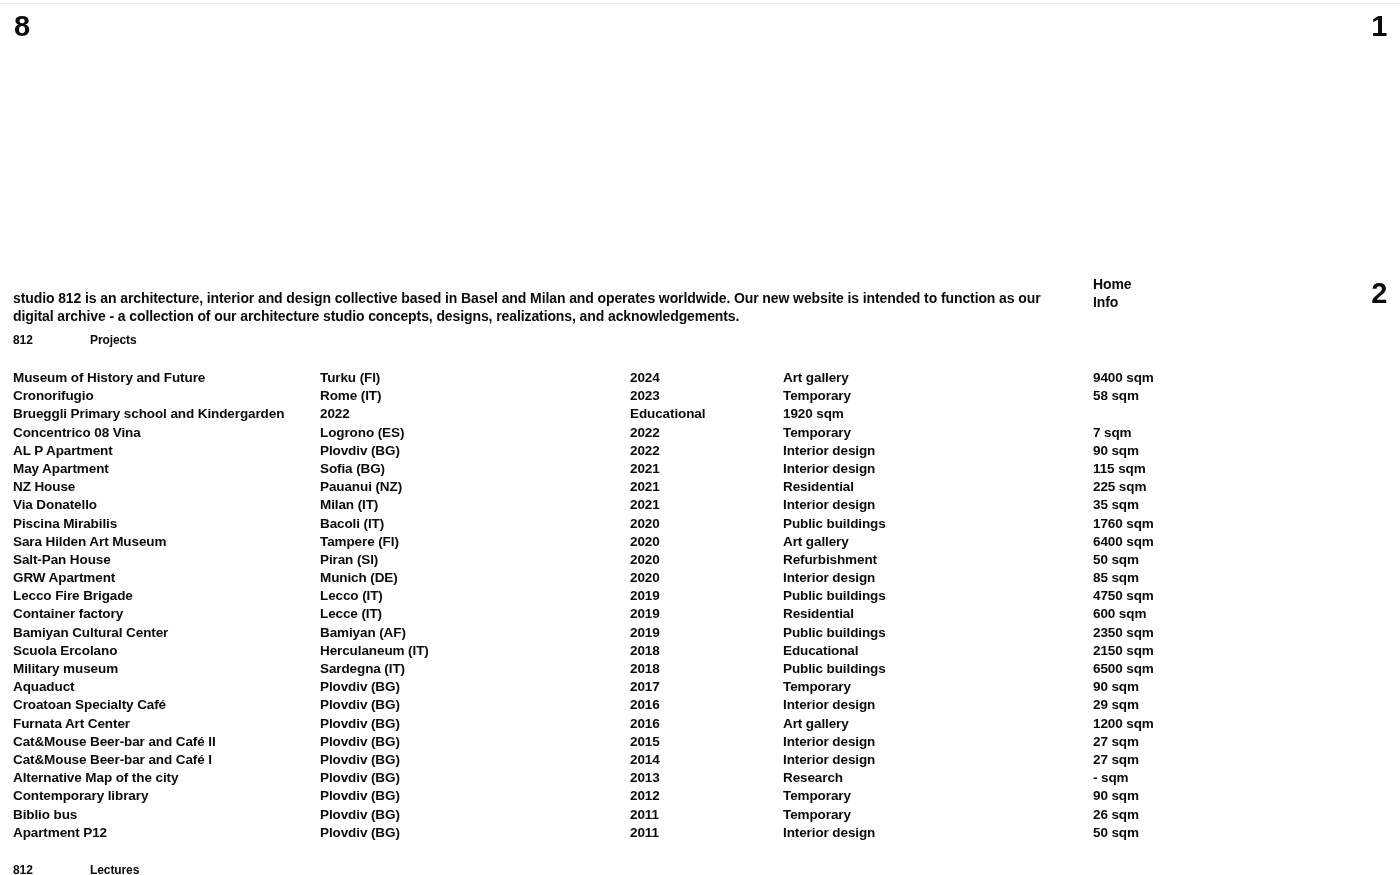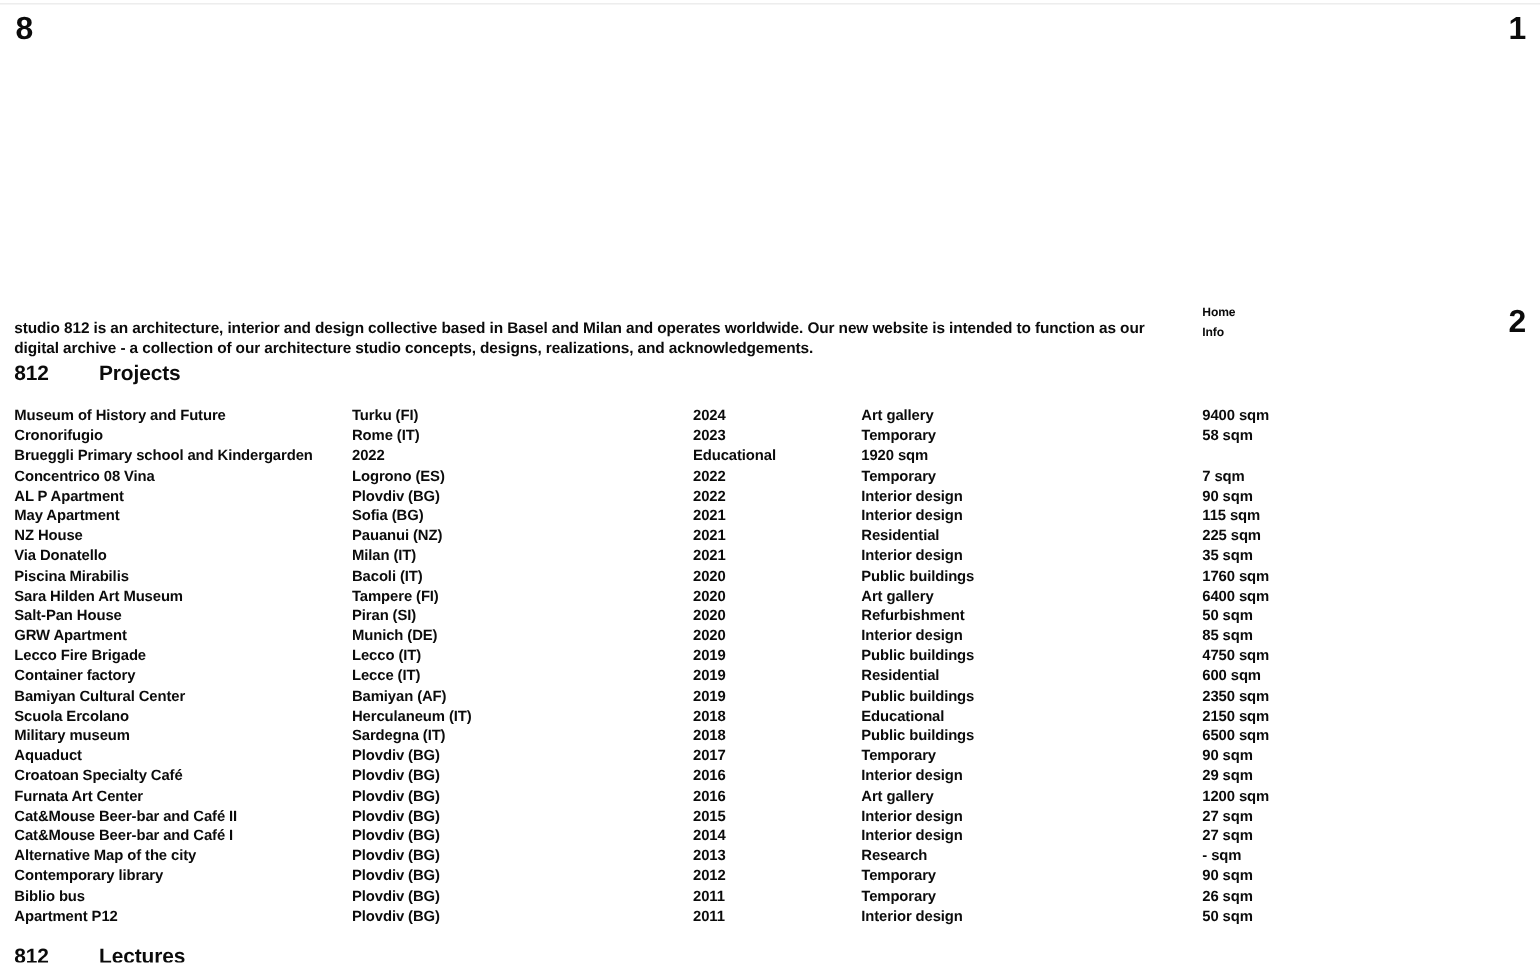--- a/index.html
+++ b/index.html
@@ -37,41 +37,41 @@
     left: 13px;
     top: 275px;
     width: 1040px;
     font-size: 14px;
     line-height: 18.2px;
   }
   .nav {
     position: absolute;
     left: 1093px;
     top: 275px;
-    font-size: 11px;
+    font-size: 14px;
     line-height: 18.2px;
   }
   .nav-item {
     display: block;
     cursor: pointer;
     color: inherit;
     text-decoration: none;
   }
   .section-num {
     position: absolute;
     right: 13px;
     top: 277px;
     font-size: 29px;
     line-height: 32px;
     letter-spacing: -0.5px;
   }
   .section-header {
     position: absolute;
     left: 13px;
-    font-size: 19px;
+    font-size: 12px;
     line-height: 18.2px;
     white-space: nowrap;
   }
   .section-header .brand { display: inline-block; width: 77px; }
   #projects-header { top: 331px; }
   #lectures-header { top: 861px; }
   .projects-table {
     position: absolute;
     left: 13px;
     top: 369px;

